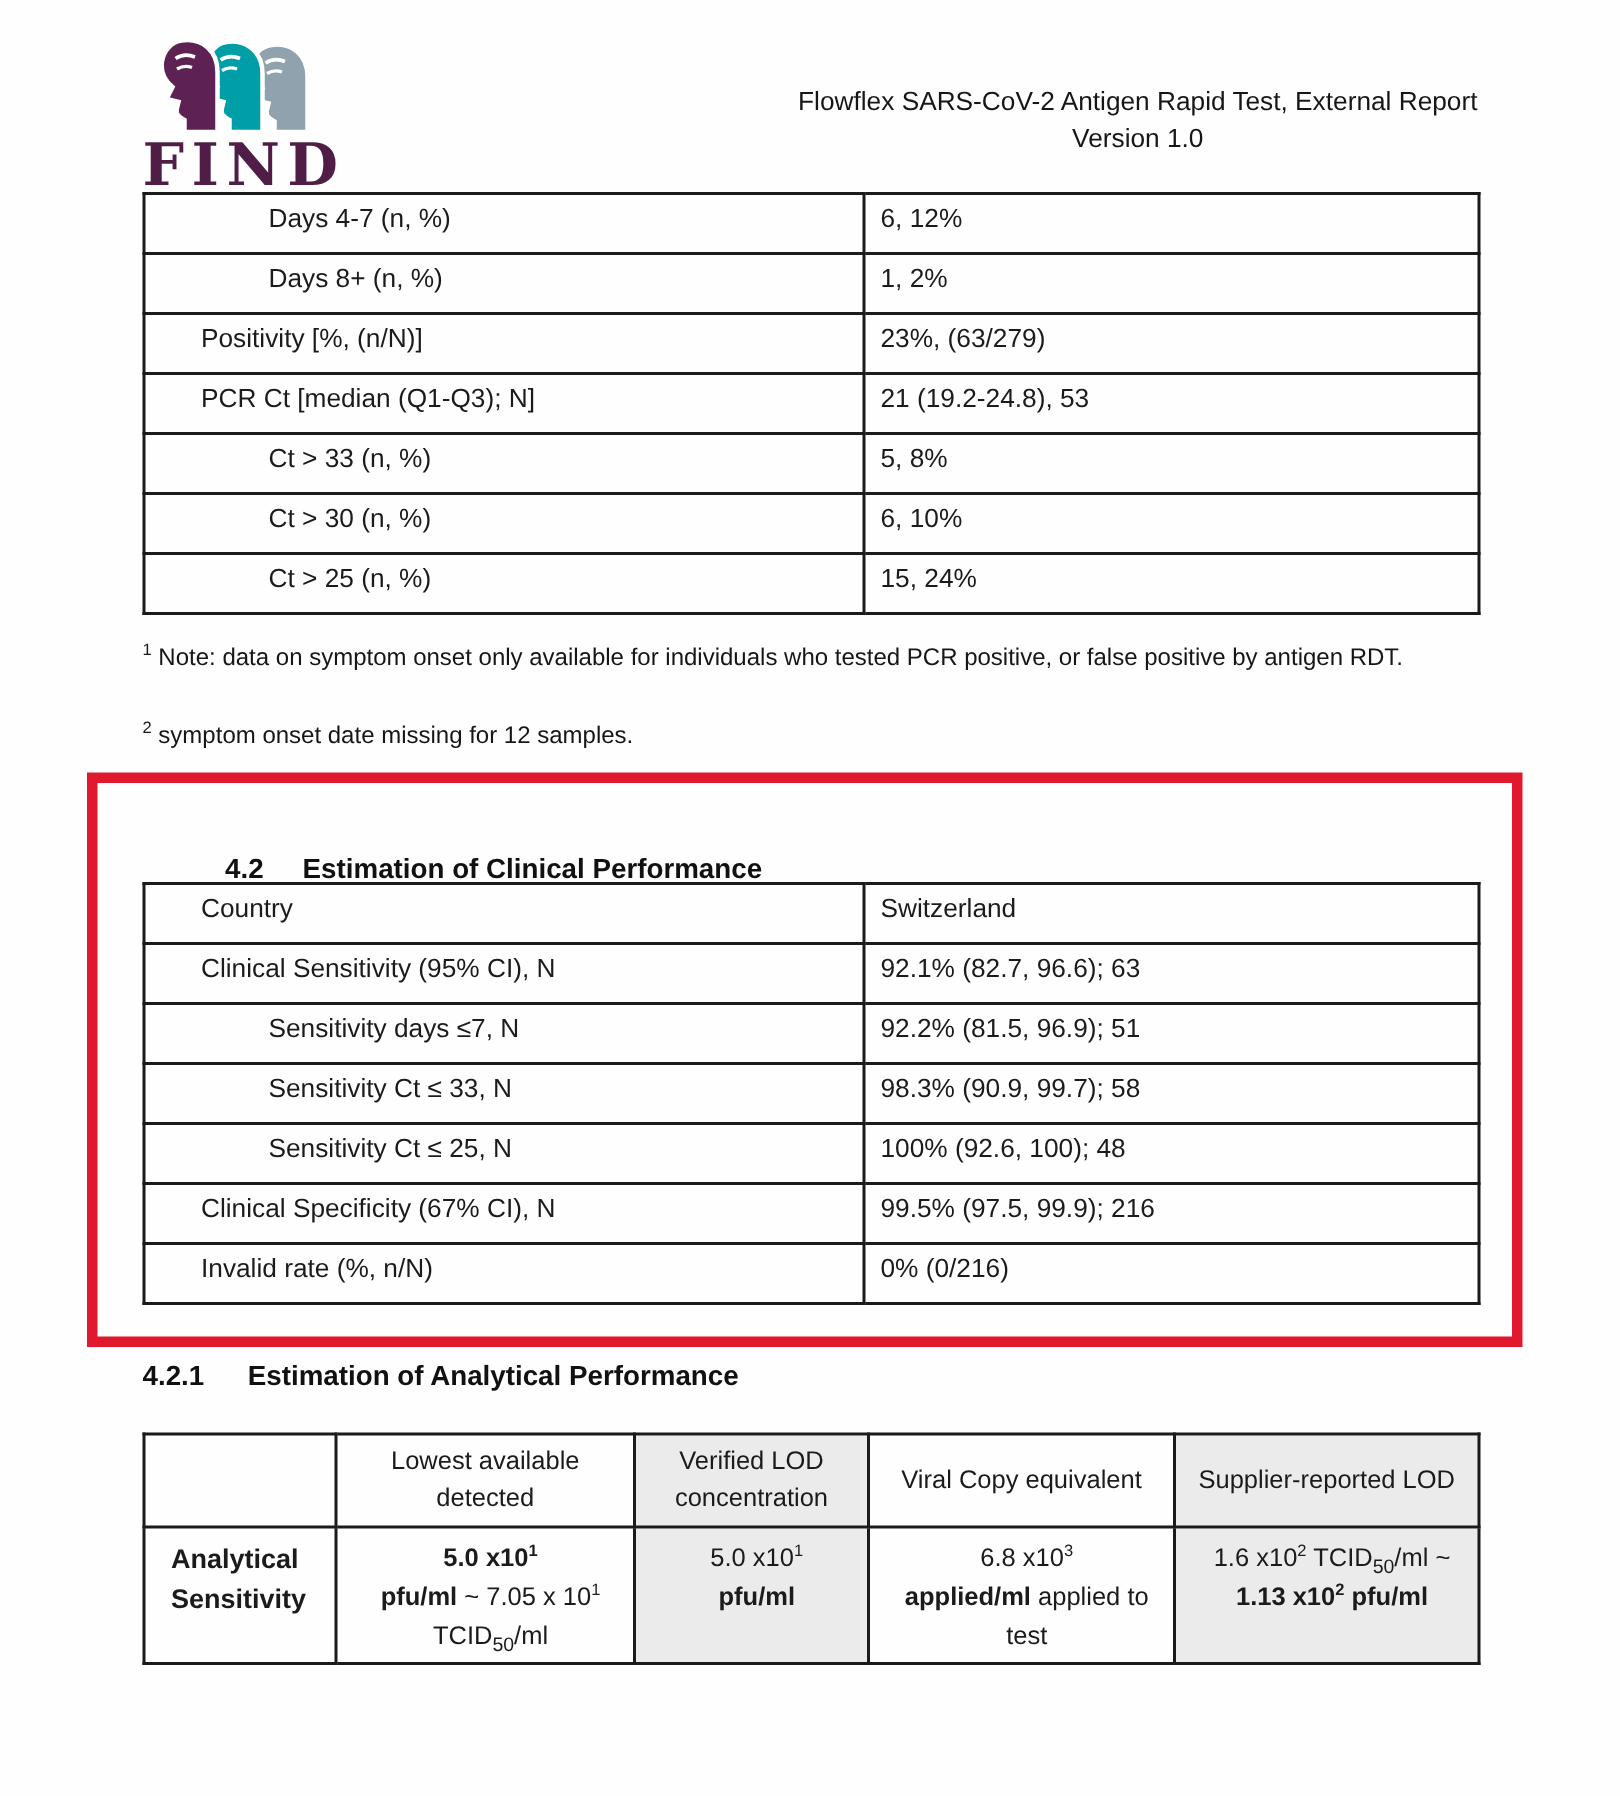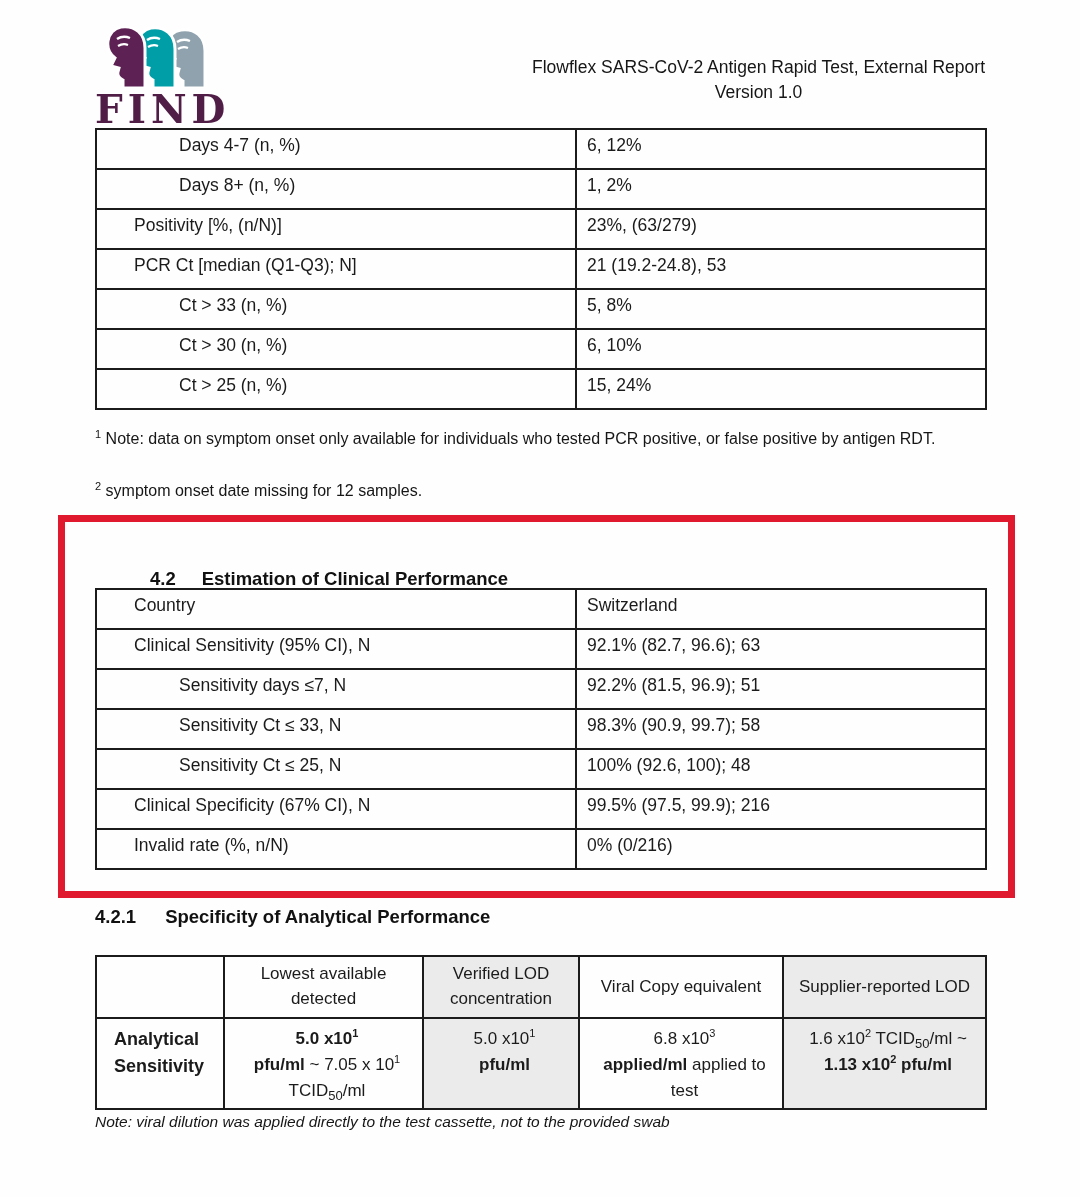--- a/index.html
+++ b/index.html
@@ -167,21 +167,21 @@
       <td class="val">99.5% (97.5, 99.9); 216</td>
     </tr>
     <tr>
       <td class="lbl">Invalid rate (%, n/N)</td>
       <td class="val">0% (0/216)</td>
     </tr>
   </tbody>
     </table>
 
   <div class="h421">
-    <span class="num">4.2.1</span><span>Specificity of Analytical Performance</span>
+    <span class="num">4.2.1</span><span>Estimation of Analytical Performance</span>
   </div>
 
   <table class="t3">
     <colgroup>
       <col style="width:128px">
         <col style="width:199px">
         <col style="width:156px">
         <col style="width:204px">
         <col style="width:203px">
     </colgroup>
@@ -212,15 +212,14 @@
         <div><b>applied/ml</b><span> applied to test</span></div>
       </td>
       <td class="gray">
         <div><span>1.6 x10</span><sup>2</sup><span> TCID</span><sub>50</sub><span>/ml ~</span></div>
         <div><b>1.13 x10</b><sup><b>2</b></sup><b> pfu/ml</b></div>
       </td>
     </tr>
   </tbody>
     </table>
 
-  <div class="note">Note: viral dilution was applied directly to the test cassette, not to the provided swab</div>
 
 </div>
 
 </body></html>

